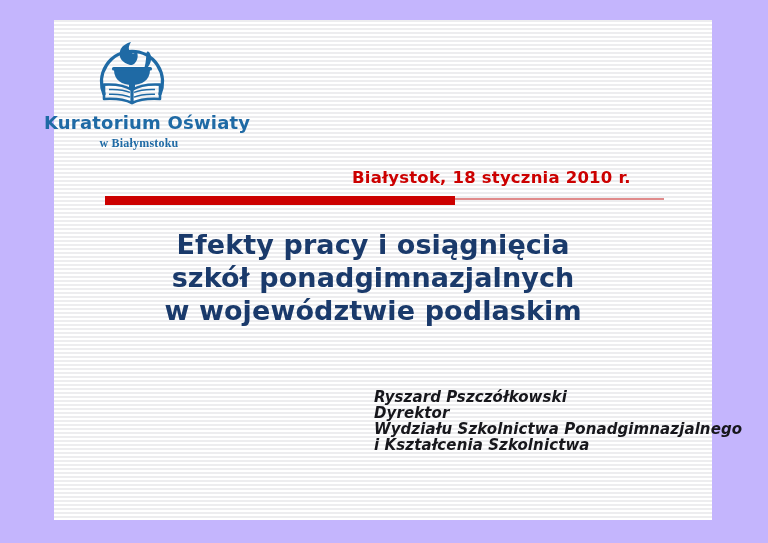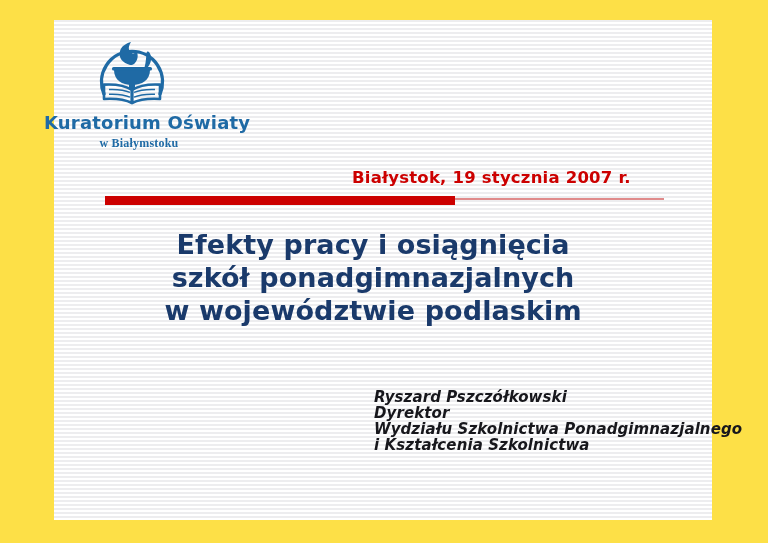--- a/index.html
+++ b/index.html
@@ -11,21 +11,21 @@
     width: 768px;
     height: 543px;
     overflow: hidden;
     font-family: "DejaVu Sans", "Liberation Sans", sans-serif;
   }
 
   #slide {
     position: relative;
     width: 768px;
     height: 543px;
-    background: #fde047;
+    background: #c4b5fd;
   }
 
   
   #slide-canvas {
     position: absolute;
     left: 54px;
     top: 20px;
     width: 658px;
     height: 500px;
     background-image: repeating-linear-gradient(
@@ -171,21 +171,21 @@
         <path d="M69,74.2 C61,73.9 53,74.9 48,77.1" fill="none" stroke="#1f6aa5" stroke-width="1.5"></path>
 
         <rect x="44.8" y="69" width="2.4" height="14.5" fill="#1f6aa5"></rect>
       </svg>
     </div>
 
     <div id="logo-line1">Kuratorium Oświaty</div>
     <div id="logo-line2">w Białymstoku</div>
   </div>
 
-  <div id="date-text">Białystok, 19 stycznia 2007 r.</div>
+  <div id="date-text">Białystok, 18 stycznia 2010 r.</div>
   <div id="rule-thick"></div>
   <div id="rule-thin"></div>
 
   <div id="main-title">
     <span class="tline">Efekty pracy i osiągnięcia</span>
     <span class="tline">szkół ponadgimnazjalnych</span>
     <span class="tline">w województwie podlaskim</span>
   </div>
 
   <div id="author-block">

